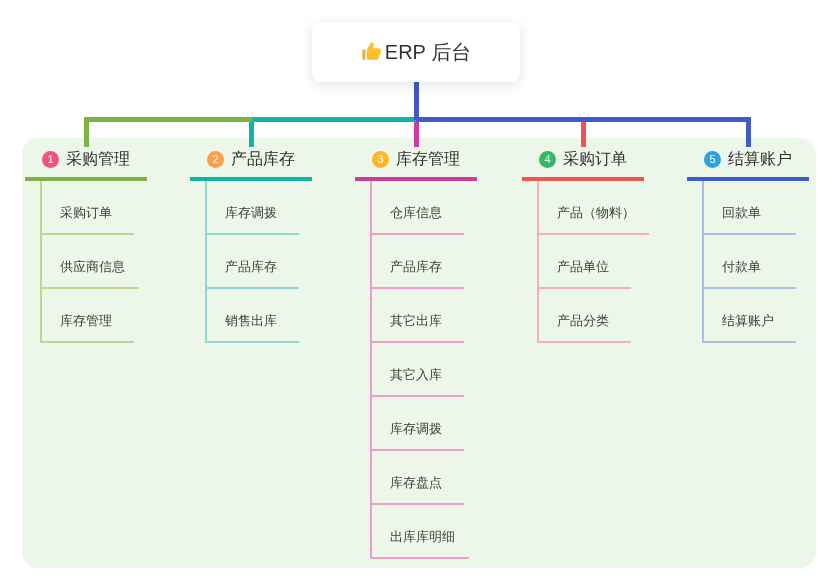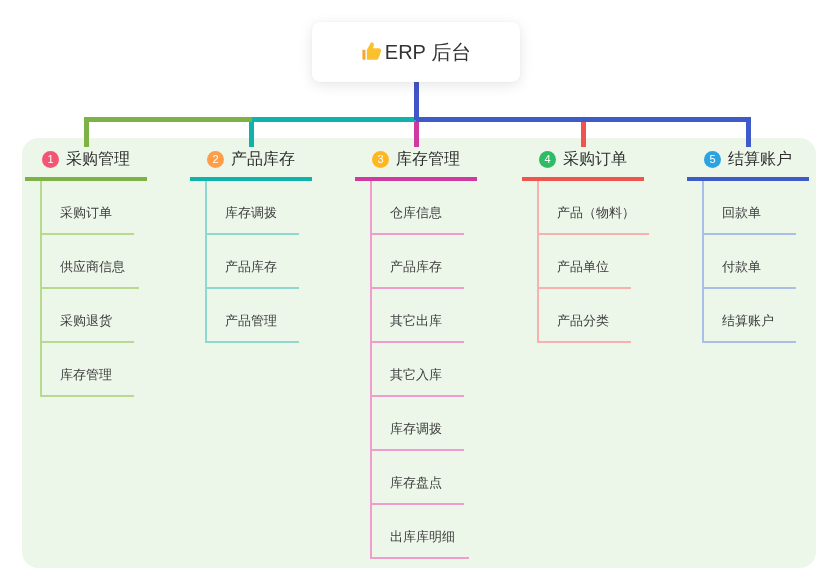--- a/index.html
+++ b/index.html
@@ -91,42 +91,39 @@
       <span>采购管理</span>
     </div>
     <div class="items">
         <div class="item">
           <span>采购订单</span>
         </div>
         <div class="item">
           <span>供应商信息</span>
         </div>
         <div class="item">
-          <span>采购退货</span>
-        </div>
-        <div class="item">
           <span>库存管理</span>
         </div>
       </div>
   </div>
 
   <div class="branch" style="--line: #10b3aa; --light: #8ed8cf; --badge: #ff9d49;">
     <div class="bheader">
       <span class="badge">2</span>
       <span>产品库存</span>
     </div>
     <div class="items">
         <div class="item">
           <span>库存调拨</span>
         </div>
         <div class="item">
           <span>产品库存</span>
         </div>
         <div class="item">
-          <span>产品管理</span>
+          <span>销售出库</span>
         </div>
       </div>
   </div>
 
   <div class="branch" style="--line: #ce3aa0; --light: #f29ccd; --badge: #ffb71f;">
     <div class="bheader">
       <span class="badge">3</span>
       <span>库存管理</span>
     </div>
     <div class="items">

